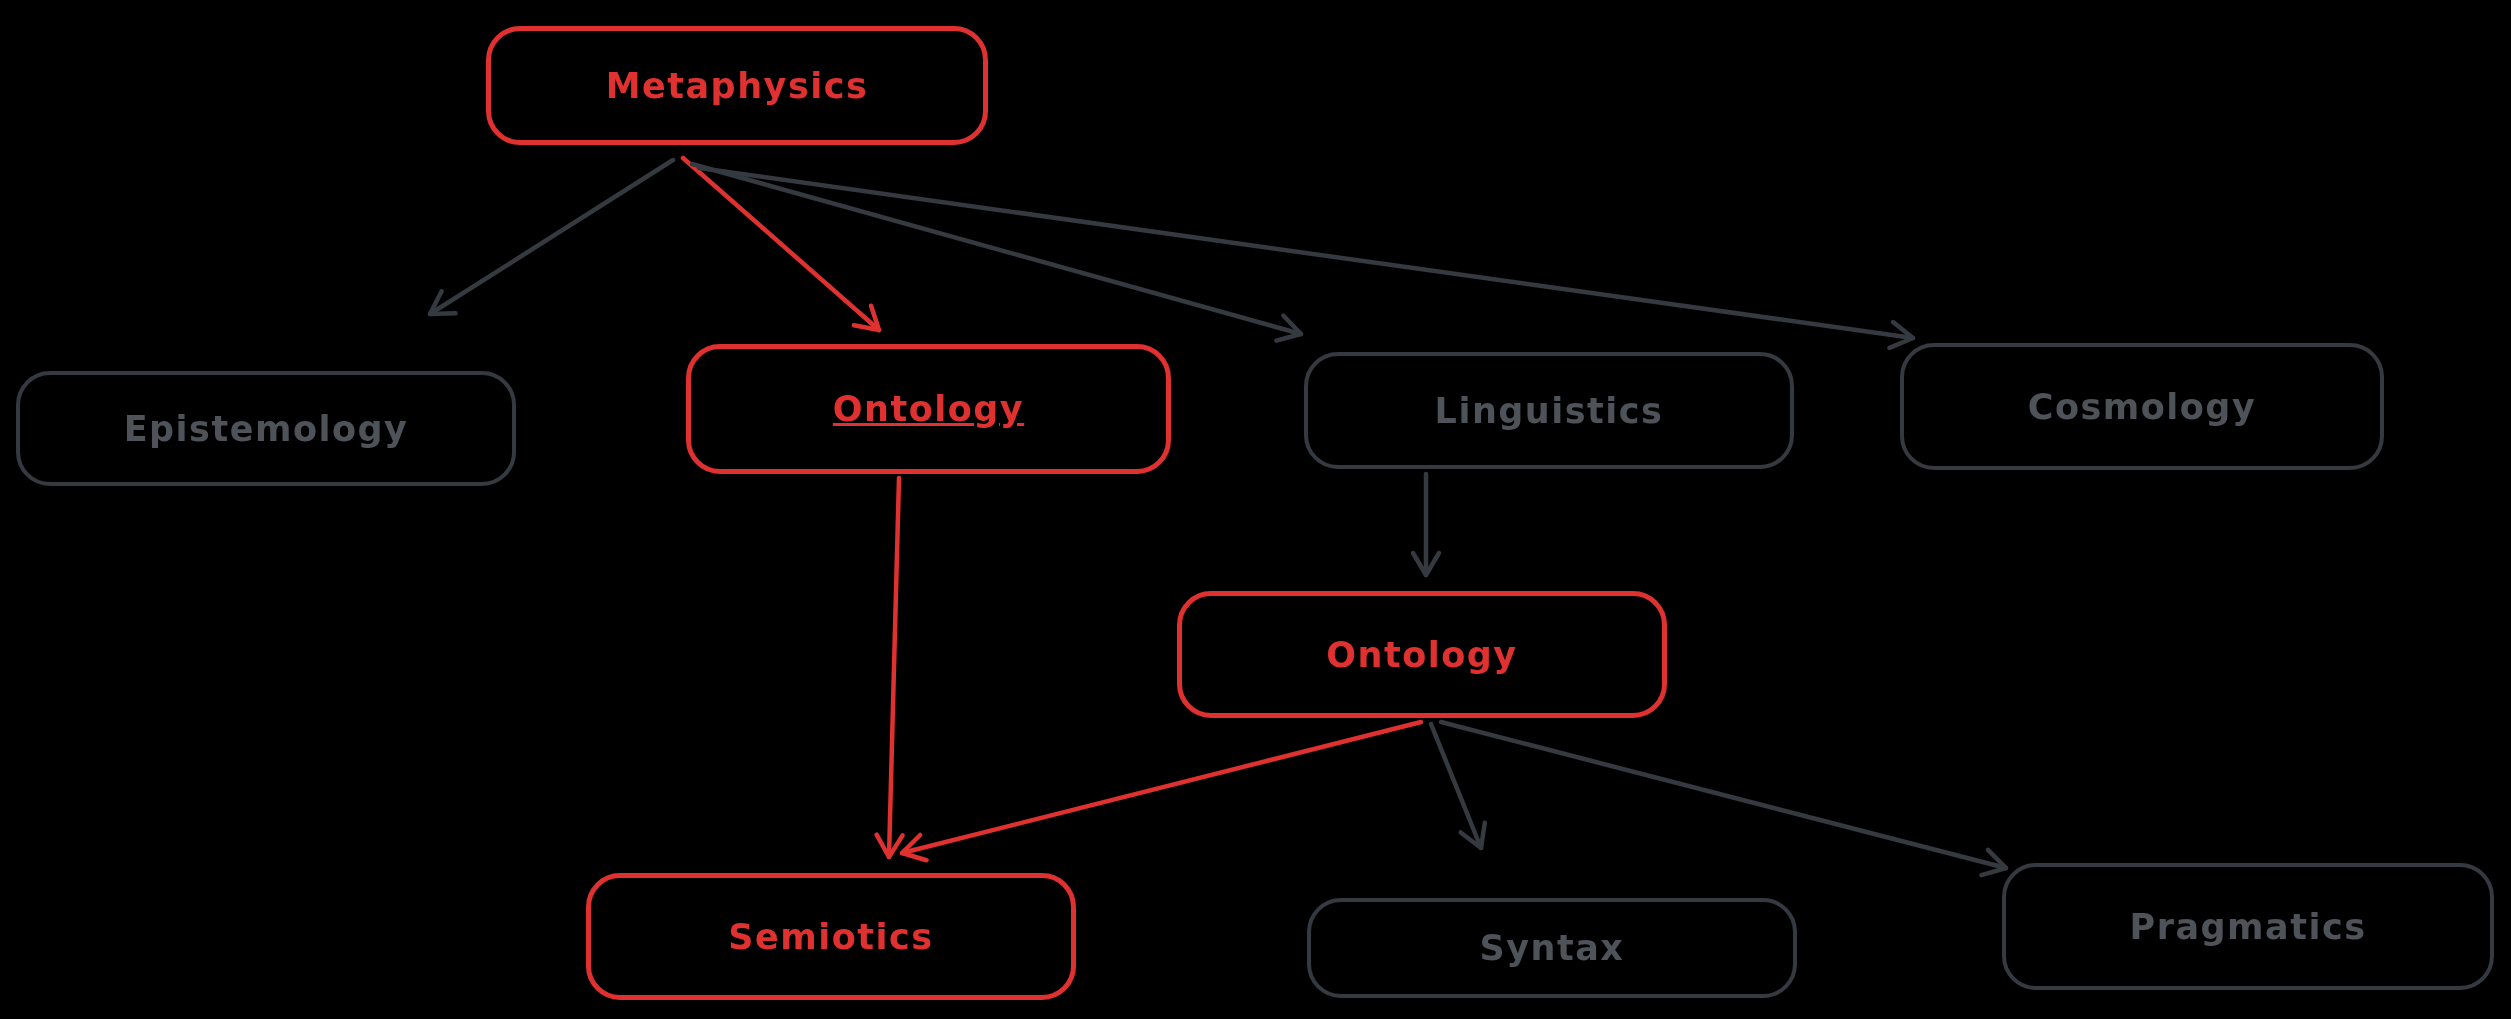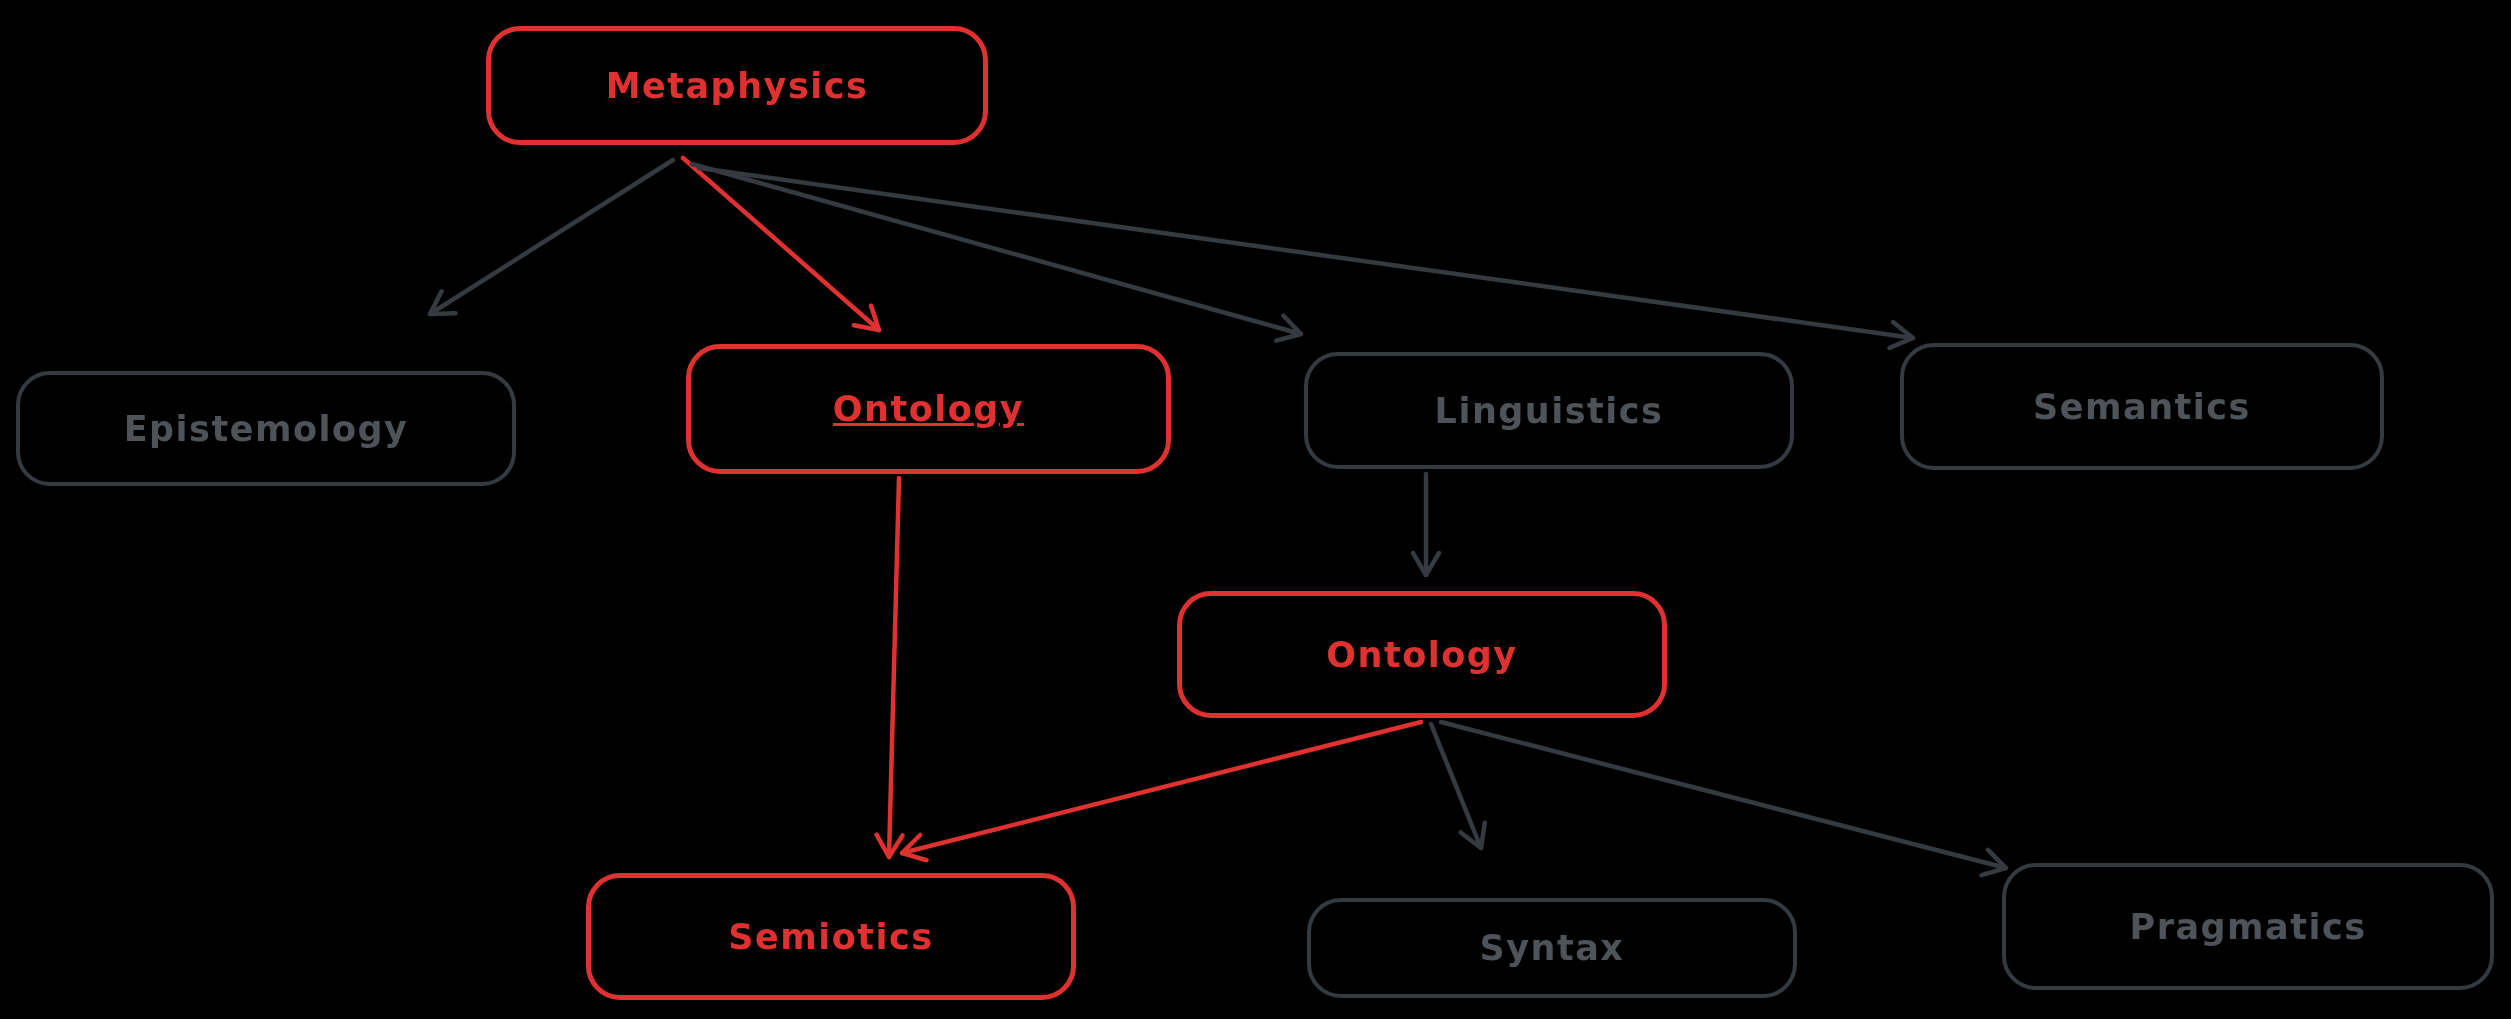--- a/index.html
+++ b/index.html
@@ -84,21 +84,21 @@
     <div class="node gray" style="left: 16px; top: 354px; width: 500px; height: 115px; margin-top: 17px;">
       <span>Epistemology</span>
     </div>
     <div class="node red" style="left: 686px; top: 344px; width: 485px; height: 130px; text-decoration: underline;">
       <span>Ontology</span>
     </div>
     <div class="node gray" style="left: 1291px; top: 352px; width: 490px; height: 117px; margin-left: 13px;">
       <span>Linguistics</span>
     </div>
     <div class="node gray" style="left: 1900px; top: 343px; width: 484px; height: 127px;">
-      <span>Semantics</span>
+      <span>Cosmology</span>
     </div>
     <div class="node red" style="left: 1177px; top: 591px; width: 490px; height: 127px;">
       <span>Ontology</span>
     </div>
     <div class="node red" style="left: 586px; top: 873px; width: 490px; height: 127px;">
       <span>Semiotics</span>
     </div>
     <div class="node gray" style="left: 1307px; top: 898px; width: 490px; height: 100px;">
       <span>Syntax</span>
     </div>

